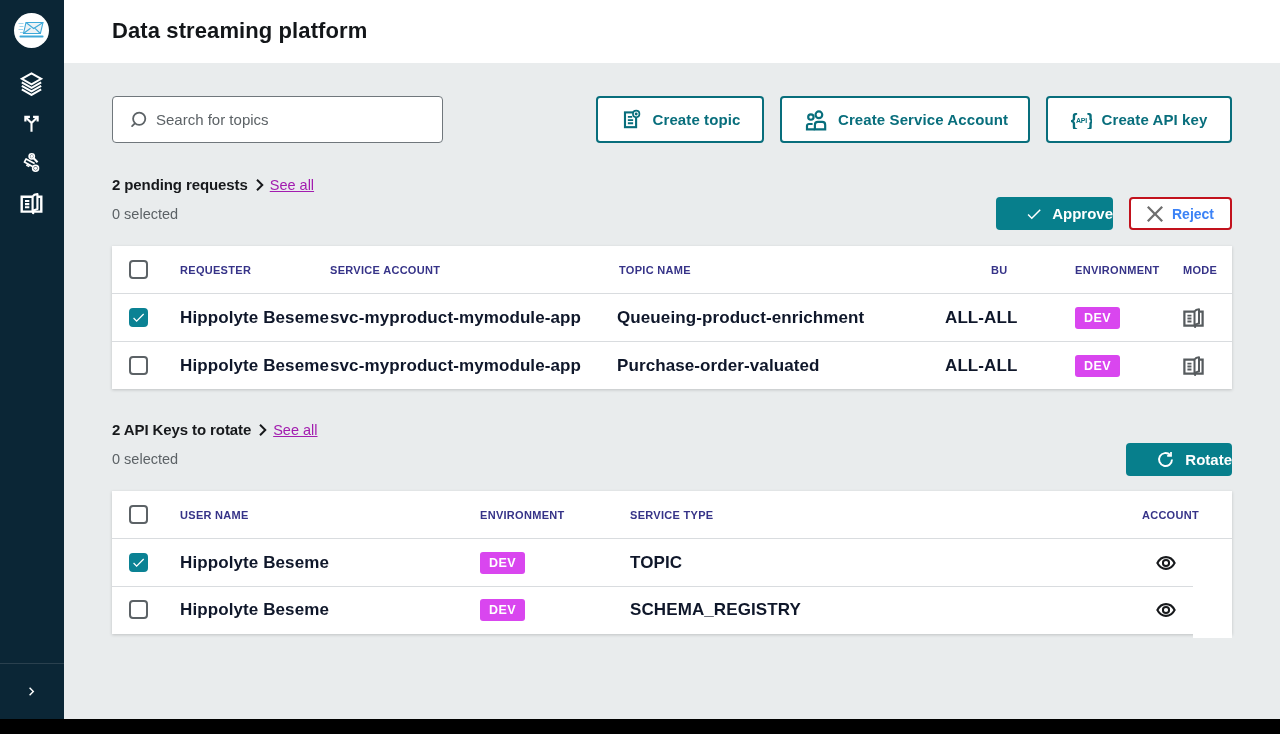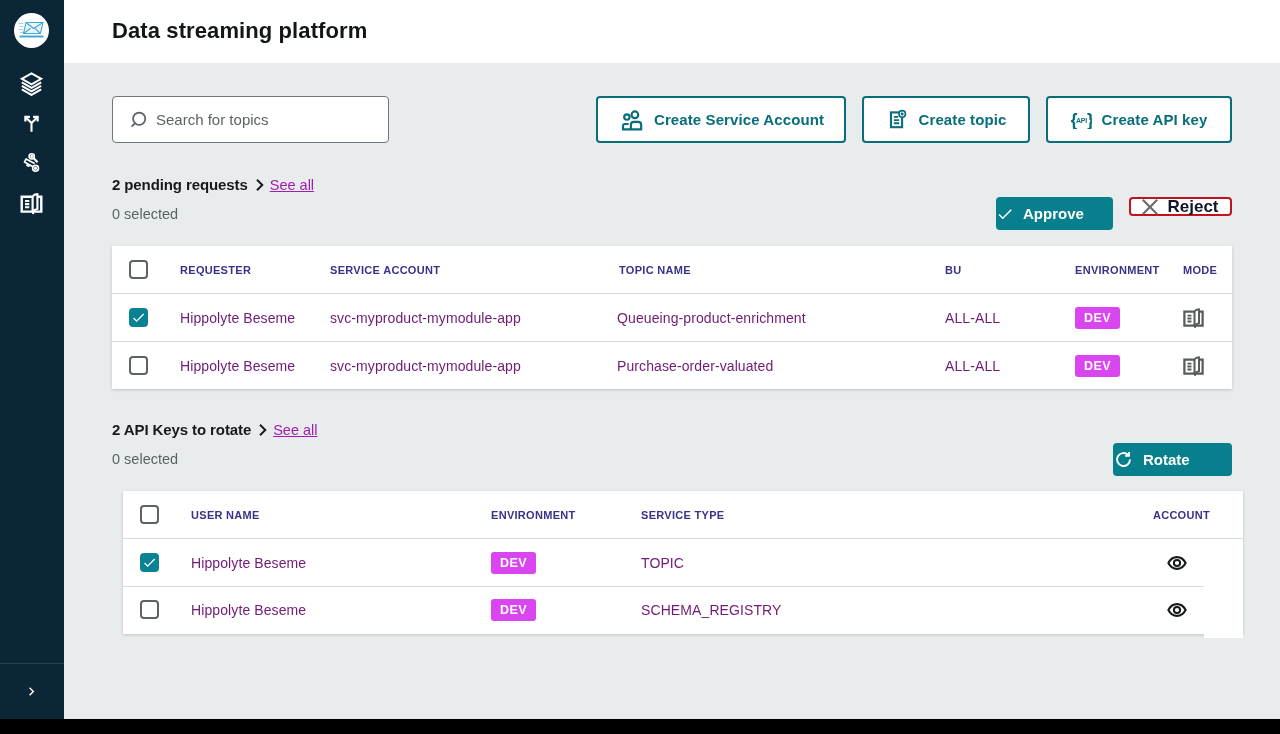--- a/index.html
+++ b/index.html
@@ -7,39 +7,39 @@
 .app { position:relative; width:1280px; height:734px; }
 .sidebar { position:absolute; left:0; top:0; width:64px; height:720px; background:#0b2636; z-index:5; }
 .logo { position:absolute; left:14px; top:13px; width:35px; height:35px; border-radius:50%; background:#fff; overflow:hidden; }
 .sicon { position:absolute; left:20px; width:23px; height:23px; }
 .sidebar .sep { position:absolute; left:0; top:663px; width:64px; height:1px; background:#46586487; }
 .chev { position:absolute; left:23px; top:683px; }
 .mainwrap { position:absolute; left:64px; top:0; width:1216px; height:720px; background:#e9eced; }
 .topbar { position:absolute; left:0; top:0; width:1216px; height:63px; background:#fff;padding-left:32px; }
 .title { position:absolute; left:48px; top:18px; font-size:22px; font-weight:bold; color:#131619; letter-spacing:0.1px; }
 .content { position:absolute; left:48px; top:63px; width:1120px; }
-.searchbox { position:absolute; left:0; top:33px; width:277px; height:47px; background:#fff; border:1px solid #70777c; border-radius:4px; }
+.searchbox { position:absolute; left:0; top:33px; width:331px; height:47px; background:#fff; border:1px solid #70777c; border-radius:4px; }
 .searchbox svg { position:absolute; left:15px; top:13px; }
 .searchbox .ph { position:absolute; left:43px; top:14px; font-size:15px; color:#5c6266; }
 .btnrow { position:absolute; top:33px; right:0; display:flex; gap:16px; }
 .obtn { height:47px; background:#fff; border:2px solid #086e7c; border-radius:4px; color:#086e7c; font-size:15px; font-weight:bold; display:flex; align-items:center; justify-content:center; gap:10px; letter-spacing:0.1px; }
 .b1 { width:250px; } .b2 { width:168px; } .b3 { width:186px; }
 .sechead { position:absolute; font-size:15px; font-weight:bold; color:#17191c; letter-spacing:-0.1px; display:flex; align-items:center; }
 .seeall { font-size:14.5px; font-weight:normal; color:#a21caf; letter-spacing:0; text-decoration:underline; }
 .selected { position:absolute; font-size:14.5px; color:#5c6266; }
 .actions1 { position:absolute; top:134px; right:0; display:flex; gap:16px; }
-.fbtn { height:33px; background:#077f8c; border:none; border-radius:4px; color:#fff; font-size:15px; font-weight:bold; display:flex; align-items:center; justify-content:flex-start; gap:9px; }
-.rejbtn { height:19px; background:#fff; border:2px solid #c2121d; border-radius:4px; color:#0f172a; font-size:17px; font-weight:bold; display:flex; align-items:center; justify-content:center; gap:9px; width:103px; }
+.fbtn { height:33px; background:#077f8c; border:none; border-radius:4px; color:#fff; font-size:15px; font-weight:bold; display:flex; align-items:center; justify-content:flex-end; gap:9px; }
+.rejbtn { height:33px; background:#fff; border:2px solid #c2121d; border-radius:4px; color:#3b82f6; font-size:14px; font-weight:bold; display:flex; align-items:center; justify-content:center; gap:9px; width:103px; }
 .card { position:absolute; left:0; width:1120px; background:#fff; box-shadow:0 1px 3px rgba(0,0,0,0.18); }
 .trow { position:relative; height:48px; border-top:1px solid #d9dcdf; }
 .thead { position:relative; height:47px; }
 .cb { position:absolute; left:17px; top:50%; margin-top:-10px; width:19px; height:19px; border:2px solid #5c6266; border-radius:4px; background:#fff; }
 .cb.on { background:#0b8294; border-color:#0b8294; }
 .hlbl { position:absolute; top:50%; transform:translateY(-50%); font-size:11px; font-weight:bold; color:#363388; letter-spacing:0.3px; }
-.cell { position:absolute; top:50%; transform:translateY(-50%); font-size:14px; color:#701a75; letter-spacing:0.1px; }
+.cell { position:absolute; top:50%; transform:translateY(-50%); font-size:17px; color:#0f172a; letter-spacing:0.1px;font-weight:bold; }
 .badge { position:absolute; top:50%; transform:translateY(-50%); background:#d946ef; color:#fff; font-size:12.5px; font-weight:bold; padding:4px 9px; border-radius:3px; letter-spacing:0.5px; }
 .icel { position:absolute; top:50%; transform:translateY(-50%); }
 .trow.inset { border-top:none; }
 .trow.inset::before { content:""; position:absolute; top:0; left:0; width:1081px; height:1px; background:#d9dcdf; }
 .bottombar { position:absolute; left:0; top:719px; width:1280px; height:15px; background:#000; z-index:10; }
 </style>
 </head>
 <body>
 <div class="app">
   <div class="mainwrap">
@@ -48,34 +48,34 @@
       </div>
     <div class="content">
       <div class="searchbox">
         <svg width="20" height="20" viewBox="0 0 20 20" fill="none" stroke="#5c6266" stroke-width="1.8">
             <circle cx="11.2" cy="8.8" r="6.1"></circle>
             <path d="M6.9 13.3 4.1 16.1" stroke-linecap="round"></path>
           </svg>
         <span class="ph">Search for topics</span>
       </div>
       <div class="btnrow">
+        <div class="obtn b2">
+          <svg width="23" height="23" viewBox="0 0 24 24" fill="none" stroke="#086e7c">
+            <rect x="5.2" y="4.6" width="11.6" height="15.4" stroke-width="2.2"></rect>
+            <path d="M8.2 9.3h4.5M8.2 12.6h5.5M8.2 15.9h5.5" stroke-width="1.9"></path>
+            <circle cx="16.9" cy="6.2" r="3.4" stroke-width="1.7" fill="#fff"></circle>
+            <circle cx="16.9" cy="6.2" r="1.5" fill="#086e7c" stroke="none"></circle>
+          </svg>Create topic</div>
         <div class="obtn b1">
           <svg width="26" height="26" viewBox="0 0 24 24" fill="none" stroke="#086e7c" stroke-width="2">
             <circle cx="8.2" cy="9.3" r="2.5"></circle>
             <path d="M11.6 20.7H4.6v-3.2c0-1 .8-1.8 1.8-1.8h3.4"></path>
             <circle cx="15.6" cy="7.2" r="3.1"></circle>
             <path d="M11.9 20.6v-4.1c0-1.5 1.2-2.7 2.7-2.7h4.1c1.5 0 2.7 1.2 2.7 2.7v4.1z"></path>
           </svg>Create Service Account</div>
-        <div class="obtn b2">
-          <svg width="23" height="23" viewBox="0 0 24 24" fill="none" stroke="#086e7c">
-            <rect x="5.2" y="4.6" width="11.6" height="15.4" stroke-width="2.2"></rect>
-            <path d="M8.2 9.3h4.5M8.2 12.6h5.5M8.2 15.9h5.5" stroke-width="1.9"></path>
-            <circle cx="16.9" cy="6.2" r="3.4" stroke-width="1.7" fill="#fff"></circle>
-            <circle cx="16.9" cy="6.2" r="1.5" fill="#086e7c" stroke="none"></circle>
-          </svg>Create topic</div>
         <div class="obtn b3">
           <svg width="21" height="18" viewBox="0 0 21 18">
             <text x="-0.5" y="14.5" font-family="Liberation Sans, sans-serif" font-size="18" font-weight="bold" fill="#086e7c">{</text>
             <text x="5.0" y="12.2" font-family="Liberation Sans, sans-serif" font-size="7" font-weight="bold" fill="#086e7c" letter-spacing="-0.2">API</text>
             <text x="16" y="14.5" font-family="Liberation Sans, sans-serif" font-size="18" font-weight="bold" fill="#086e7c">}</text>
           </svg>Create API key</div>
       </div>
       <div class="sechead" style="left:0; top:113px;">2 pending requests<svg width="8" height="12" viewBox="8.2 5.6 7.9 12.8" style="margin:1px 6px 0 8px;">
             <path d="M8.2 16.9 13.1 12 8.2 7.1 9.7 5.6 16.1 12l-6.4 6.4z" fill="#17191c"></path>
           </svg><span class="seeall">See all</span></div>
@@ -87,21 +87,21 @@
         <div class="rejbtn"><svg width="16" height="16" viewBox="5 5 14 14">
               <path d="M19 6.41 17.59 5 12 10.59 6.41 5 5 6.41 10.59 12 5 17.59 6.41 19 12 13.41 17.59 19 19 17.59 13.41 12z" fill="#6e6e6e"></path>
             </svg>Reject</div>
       </div>
       <div class="card" style="top:183px; height:143px;">
         <div class="thead">
           <div class="cb"></div>
           <div class="hlbl" style="left:68px;">REQUESTER</div>
           <div class="hlbl" style="left:218px;">SERVICE ACCOUNT</div>
           <div class="hlbl" style="left:507px;">TOPIC NAME</div>
-          <div class="hlbl" style="left:833px;">BU</div>
+          <div class="hlbl" style="left:879px;">BU</div>
           <div class="hlbl" style="left:963px;">ENVIRONMENT</div>
           <div class="hlbl" style="left:1071px;">MODE</div>
         </div>
         <div class="trow">
           <div class="cb on">
               <svg width="15" height="15" viewBox="0 0 24 24" style="position:absolute;left:0;top:0;">
                 <path d="M9 16.2 4.8 12l-1.4 1.4L9 19 21 7l-1.4-1.4z" fill="#fff"></path>
               </svg>
             </div>
           <div class="cell" style="left:68px;">Hippolyte Beseme</div>
@@ -130,25 +130,25 @@
             <path d="M6.6 9.9h3.6M6.6 12.5h3.6M6.6 15.1h3.6" stroke-width="1.7"></path>
             <path d="M12.9 18.9V6.2c.7-1.1 2.6-1.9 4-2V16.6c-1.4.3-3.3 1.2-4 2.3z" fill="#fff" stroke-width="1.8" stroke-linejoin="round"></path>
             <circle cx="13.4" cy="19.9" r="1" fill="#565b5e" stroke="none"></circle>
           </svg>
         </div>
       </div>
       <div class="sechead" style="left:0; top:358px;">2 API Keys to rotate<svg width="8" height="12" viewBox="8.2 5.6 7.9 12.8" style="margin:1px 6px 0 8px;">
             <path d="M8.2 16.9 13.1 12 8.2 7.1 9.7 5.6 16.1 12l-6.4 6.4z" fill="#17191c"></path>
           </svg><span class="seeall">See all</span></div>
       <div class="selected" style="left:0; top:388px;">0 selected</div>
-      <div class="fbtn" style="position:absolute; top:380px; right:0; width:119px;margin-left:28px;"><svg width="21" height="21" viewBox="0 0 24 24" fill="none" stroke="#fff" stroke-width="2.2">
+      <div class="fbtn" style="position:absolute; top:380px; right:0; width:106px;margin-left:28px;"><svg width="21" height="21" viewBox="0 0 24 24" fill="none" stroke="#fff" stroke-width="2.2">
             <path d="M19.4 12a7.4 7.4 0 1 1-2.17-5.23"></path>
             <path d="M18.3 3.5v4.4h-4.4" stroke-width="2"></path>
           </svg>Rotate</div>
-      <div class="card" style="top:428px; height:143px;margin-left:11px;">
+      <div class="card" style="top:428px; height:143px;">
         <div style="position:absolute; right:0; bottom:-4px; width:39px; height:8px; background:#fff;"></div>
         <div class="thead">
           <div class="cb"></div>
           <div class="hlbl" style="left:68px;">USER NAME</div>
           <div class="hlbl" style="left:368px;">ENVIRONMENT</div>
           <div class="hlbl" style="left:518px;">SERVICE TYPE</div>
           <div class="hlbl" style="right:33px;">ACCOUNT</div>
         </div>
         <div class="trow r2">
           <div class="cb on">

